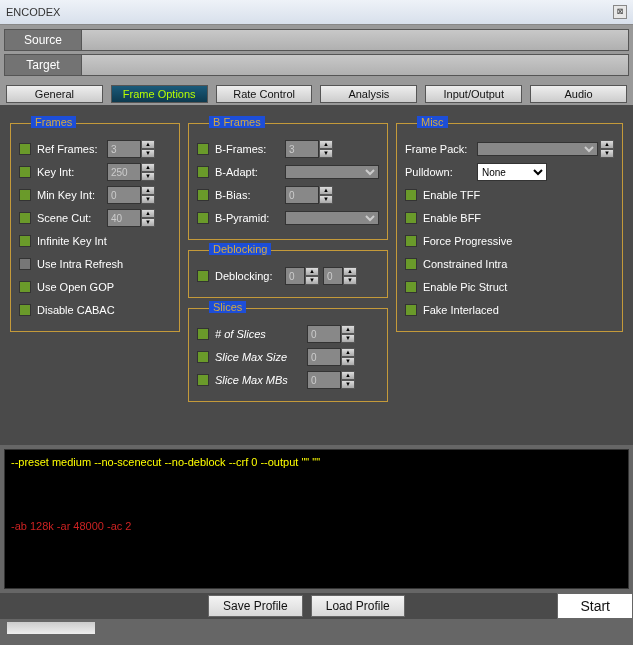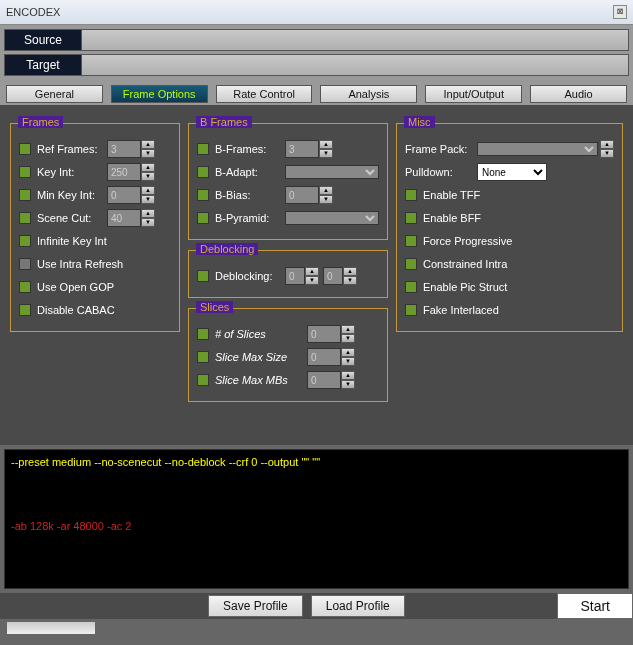--- a/index.html
+++ b/index.html
@@ -3,35 +3,35 @@
 <meta charset="utf-8">
 <style>
 * { box-sizing: border-box; margin: 0; padding: 0; font-family: "Segoe UI", Arial, sans-serif; }
 body { background: #666; width: 633px; height: 645px; overflow: hidden; }
 
 .titlebar { background: linear-gradient(#eef2f8, #d8e0ec); height: 20px; padding: 12px 6px; font-size: 11px; color: #333; display: flex; justify-content: space-between; align-items: center; border-bottom: 1px solid #888; }
 .titlebar .close { width: 14px; height: 14px; border: 1px solid #888; background: #e8e8e8; font-size: 8px; text-align: center; line-height: 12px; cursor: pointer; }
 
 .topbars { padding: 4px; background: #999; }
 .bar-row { display: flex; margin-bottom: 3px; }
-.bar-label { width: 78px; background: #0f172a; color: #fff; font-size: 12px; text-align: center; padding: 3px 0; border: 1px solid #555; }
+.bar-label { width: 78px; background: #737373; color: #fff; font-size: 12px; text-align: center; padding: 3px 0; border: 1px solid #555; }
 .bar-field { flex: 1; background: linear-gradient(#c8c8c8, #b0b0b0); border: 1px solid #555; border-left: none; }
 
 .tabs { display: flex; gap: 8px; padding: 2px 6px; background: #999; }
 .tab { flex: 1; background: linear-gradient(#eee, #ccc); border: 1px solid #555; font-size: 11px; text-align: center; padding: 2px 0; cursor: pointer; color: #111; }
 .tab.active { background: linear-gradient(#1a5a7a, #0d3a4f); color: #b9ff00; font-weight: normal; }
 
 .main { background: #4a4a4a; padding: 18px 10px 10px 10px; display: flex; gap: 8px; height: 340px; }
 .col { display: flex; flex-direction: column; gap: 10px; }
 .col1 { width: 170px; }
 .col2 { width: 200px; }
 .col3 { flex: 1; }
 
 .group { position: relative; border: 1px solid #c49a3a; padding: 12px 8px 8px 8px; }
-.group-title { position: absolute; top: -8px; left: 7px; background: #4c1d95; color: #d4aa40; font-size: 11px; padding: 0 4px; }
+.group-title { position: absolute; top: -8px; left: 20px; background: #1d4ed8; color: #d4aa40; font-size: 11px; padding: 0 4px; }
 
 .row { display: flex; align-items: center; margin: 3px 0; height: 20px; }
 .chk { width: 12px; height: 12px; background: #6a9a2a; border: 1px solid #333; margin-right: 6px; cursor: pointer; flex-shrink: 0; }
 .chk.off { background: #777; }
 .lbl { color: #fff; font-size: 11px; flex: 1; white-space: nowrap; }
 .lbl-k { color: #fff; font-size: 11px; width: 70px; white-space: nowrap; }
 .lbl-w { color: #fff; font-size: 11px; width: 92px; white-space: nowrap; font-style: italic; }
 .spin { display: flex; }
 .spin input { width: 34px; height: 18px; background: #888; border: 1px solid #333; color: #ccc; font-size: 10px; padding: 0 3px; }
 .spin .btns { width: 14px; display: flex; flex-direction: column; }

